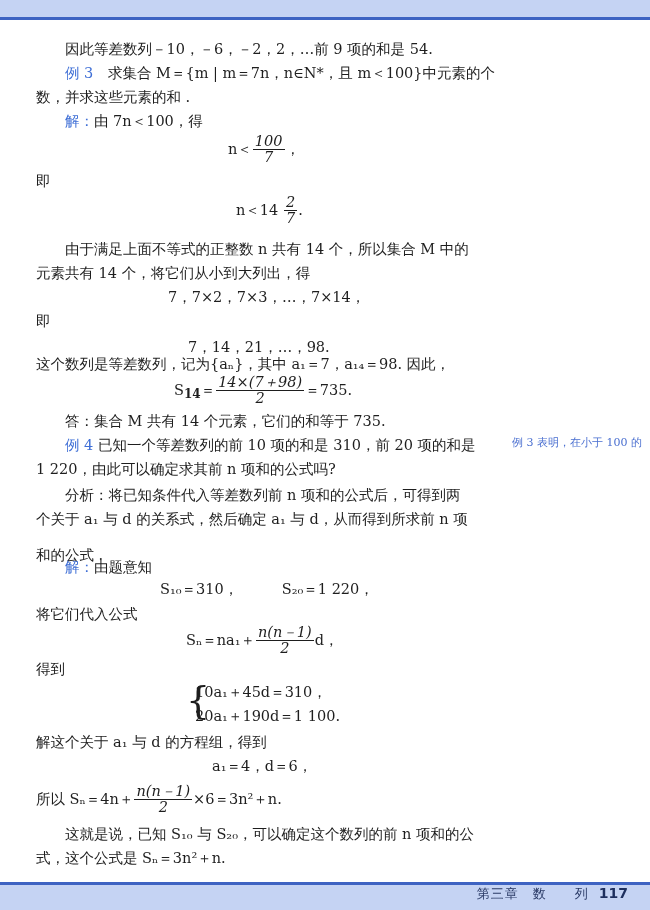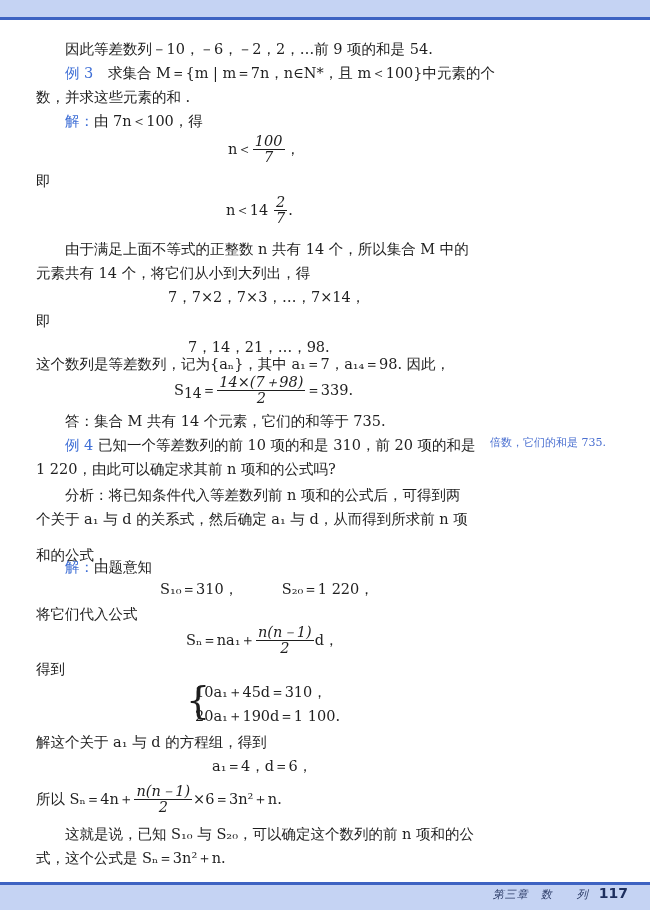--- a/index.html
+++ b/index.html
@@ -17,27 +17,27 @@
   .bottom-band {
     position: absolute; left: 0; top: 882px; width: 650px; height: 28px;
     background: #c5d3f3;
     border-top: 3px solid #3e63c2;
   }
   .footer-text {
     position: absolute; right: 22px; top: 885px;
     font-family: "DejaVu Sans", "Liberation Sans", sans-serif;
     font-size: 12px; color: #2a3a66; display: flex; align-items: baseline; gap: 10px;
   }
-  .footer-text .chap { font-size: 11px; letter-spacing: 1px; font-style: italic; }
+  .footer-text .chap { font-size: 13px; letter-spacing: 1px; }
   .footer-text .pnum { font-size: 14px; font-weight: bold; color: #1e2f5e; }
   .line { position: absolute; font-size: 14.5px; white-space: nowrap; line-height: 18px; }
   .ind { left: 65px; }
   .noind { left: 36px; }
   .blue { color: #3f6fd6; }
-  sub { font-size: 14px; vertical-align: -3px; }
+  sub { font-size: 12px; vertical-align: -3px; font-weight: bold; }
   .frac { display: inline-block; vertical-align: middle; text-align: center; line-height: 15px; margin: 0 1px; font-style: italic; }
   .frac .num { display: block; border-bottom: 1px solid #1e1e1e; padding: 0 2px; }
   .frac .den { display: block; padding: 0 2px; }
   .sidenote {
     position: absolute; left: 490px; top: 433px; width: 160px;
     font-size: 11px; line-height: 19px; color: #4a6fd0;
   }
   .brace {
     position: absolute; left: 186px; top: 681px; width: 8px; height: 40px;
     font-size: 38px; line-height: 38px; color: #1e1e1e;
@@ -59,33 +59,33 @@
 <div class="line ind" style="top:112px">
   <span class="blue">解：</span><span>由 7n＜100，得</span>
 </div>
 
 <div class="line" style="left:228px; top:134px; line-height:15px">
   <span>n＜</span><span class="frac"><span class="num">100</span><span class="den">7</span></span><span>，</span>
 </div>
 
 <div class="line noind" style="top:172px">即</div>
 
-<div class="line" style="left:226px; top:195px; line-height:15px">
+<div class="line" style="left:236px; top:195px; line-height:15px">
   <span>n＜14 </span><span class="frac"><span class="num">2</span><span class="den">7</span></span><span>.</span>
 </div>
 
 <div class="line ind" style="top:240px">由于满足上面不等式的正整数 n 共有 14 个，所以集合 M 中的</div>
 <div class="line noind" style="top:264px">元素共有 14 个，将它们从小到大列出，得</div>
 <div class="line" style="left:168px; top:288px">7，7×2，7×3，…，7×14，</div>
 <div class="line noind" style="top:312px">即</div>
 <div class="line" style="left:188px; top:338px">7，14，21，…，98.</div>
 <div class="line noind" style="top:355px">这个数列是等差数列，记为{aₙ}，其中 a₁＝7，a₁₄＝98. 因此，</div>
 
 <div class="line" style="left:174px; top:375px; line-height:15px">
-  <span>S</span><sub>14</sub><span>＝</span><span class="frac"><span class="num">14×(7＋98)</span><span class="den">2</span></span><span>＝339.</span>
+  <span>S</span><sub>14</sub><span>＝</span><span class="frac"><span class="num">14×(7＋98)</span><span class="den">2</span></span><span>＝735.</span>
 </div>
 
 <div class="line ind" style="top:412px">答：集合 M 共有 14 个元素，它们的和等于 735.</div>
 
 <div class="line ind" style="top:436px">
   <span class="blue">例 4</span>
   <span style="">已知一个等差数列的前 10 项的和是 310，前 20 项的和是</span>
 </div>
 <div class="line noind" style="top:460px">1 220，由此可以确定求其前 n 项和的公式吗?</div>
 <div class="line ind" style="top:486px">分析：将已知条件代入等差数列前 n 项和的公式后，可得到两</div>
@@ -112,20 +112,20 @@
 <div class="line" style="left:212px; top:757px">a₁＝4，d＝6，</div>
 
 <div class="line noind" style="top:784px; line-height:15px">
   <span>所以 Sₙ＝4n＋</span><span class="frac"><span class="num">n(n－1)</span><span class="den">2</span></span><span>×6＝3n²＋n.</span>
 </div>
 
 <div class="line ind" style="top:825px">这就是说，已知 S₁₀ 与 S₂₀，可以确定这个数列的前 n 项和的公</div>
 <div class="line noind" style="top:849px">式，这个公式是 Sₙ＝3n²＋n.</div>
 
 <div class="sidenote">
-  <div>倍数，它们的和是 735.</div>
+  <div style="padding-left:22px">例 3 表明，在小于 100 的</div>
 </div>
 
 <div class="bottom-band"></div>
 <div class="footer-text">
   <span class="chap">第三章　数　　列</span>
   <span class="pnum">117</span>
 </div>
 
 </body></html>

